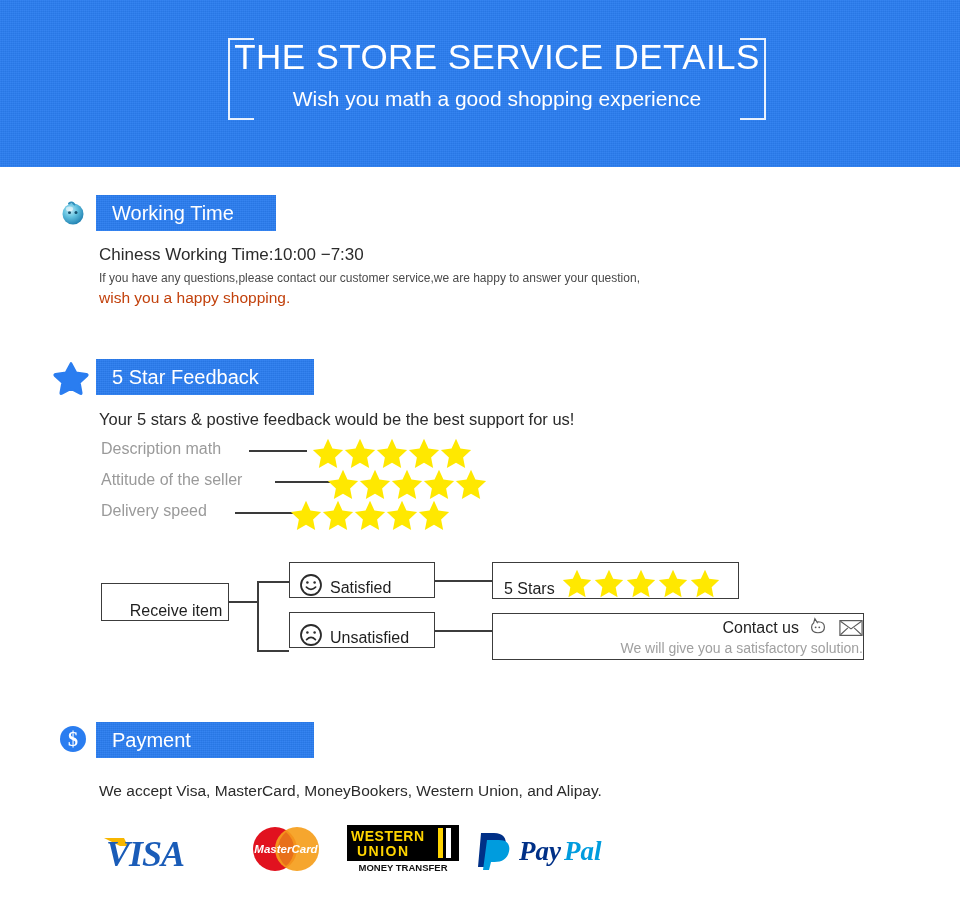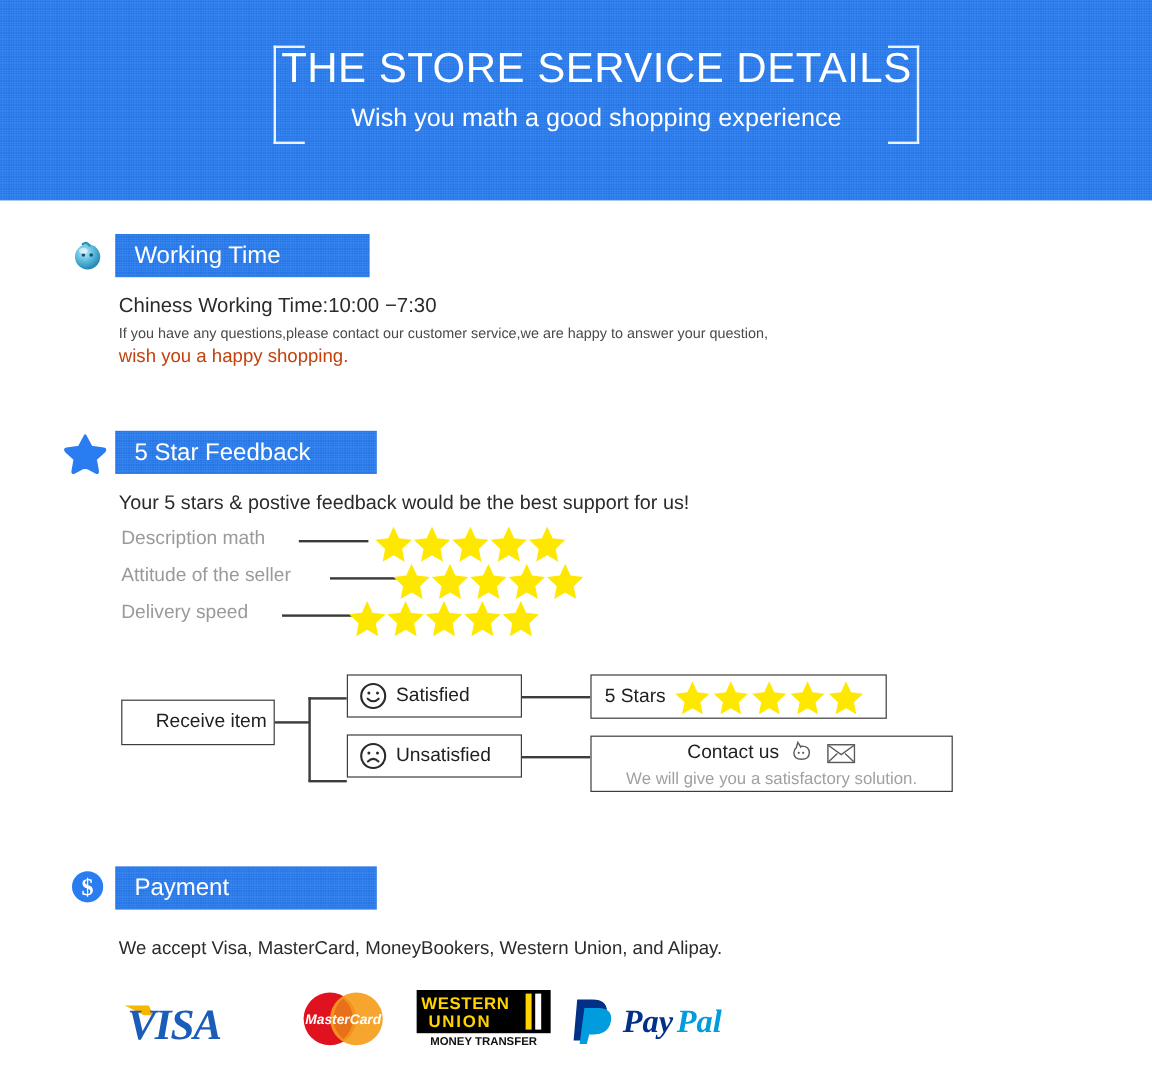--- a/index.html
+++ b/index.html
@@ -63,21 +63,21 @@
   .star-row { position:absolute; height:30px;text-align:center; }
   .star-row .lbl {
     position:absolute; left:0; top:3px; color:#9a9a9a; font-size:16px; white-space:nowrap;
   }
   .star-row .dash { position:absolute; height:2px; background:#3a3a3a; top:13px; }
   .stars { position:absolute; top:0; display:flex; }
 
   
   .fbox {
     position:absolute; border:1.5px solid #3c3c3c; background:#fff;
-    display:flex; align-items:center;
+    display:flex; align-items:flex-end;
   }
   .fbox .txt { font-size:16px; color:#1f1f1f; white-space:nowrap; }
   .line { position:absolute; background:#3c3c3c; }
   .hline { height:1.5px; }
   .vline { width:1.5px; }
 
   
   .logos { position:absolute; left:98px; top:818px; width:620px; height:62px; }
   .logo { position:absolute; top:0; height:62px; display:flex; align-items:center; }
 </style>
@@ -108,21 +108,21 @@
           <stop offset="100%" stop-color="#1f7fb0"></stop>
         </radialGradient>
       </defs>
       <circle cx="15" cy="16" r="10.5" fill="url(#gsph)"></circle>
       <path d="M11 5.5 Q14 3 16.5 6.5" stroke="#2f90bd" stroke-width="2" fill="none" stroke-linecap="round"></path>
       <circle cx="11.5" cy="14.5" r="1.5" fill="#16506e"></circle>
       <circle cx="18" cy="14.5" r="1.5" fill="#16506e"></circle>
       <ellipse cx="11.5" cy="11" rx="3.6" ry="2.4" fill="#ffffff" opacity="0.55"></ellipse>
     </svg>
   </div>
-  <div class="label-bar" style="left:96px; top:195px; width:212px;">Working Time</div>
+  <div class="label-bar" style="left:96px; top:195px; width:180px;">Working Time</div>
 
   <div class="body-text t-dark" style="left:99px; top:245px; font-size:17px;">Chiness Working Time:10:00 −7:30</div>
   <div class="body-text t-dark" style="left:99px; top:271px; font-size:12px; color:#4a4a4a;">If you have any questions,please contact our customer service,we are happy to answer your question,</div>
   <div class="body-text t-dark" style="left:99px; top:289px; font-size:15.5px; color:#c2410c;">wish you a happy shopping.</div>
 
   <div class="sec-icon" style="left:53px; top:360px; width:36px; height:36px;">
     <svg width="36" height="36" viewBox="0 0 36 36">
       <path d="M18 3.2 L23 12.6 L33.4 14.1 Q35.2 14.4 33.9 15.9 L26.5 22.7 L28.3 32.6
                Q28.6 34.4 27 33.5 L18 28.8 L9 33.5 Q7.4 34.4 7.7 32.6 L9.5 22.7
                L2.1 15.9 Q0.8 14.4 2.6 14.1 L13 12.6 Z" fill="#2a7df0" stroke="#2a7df0" stroke-width="2.4" stroke-linejoin="round"></path>
@@ -249,21 +249,21 @@
           </svg>
         <svg width="36" height="30" viewBox="0 0 36 36" style="margin-right:-4px">
             <path d="M18 2 L23 13 L35 14.5 L26 23 L28.3 35 L18 29 L7.7 35 L10 23 L1 14.5 L13 13 Z" fill="#ffe800"></path>
           </svg>
         <svg width="36" height="30" viewBox="0 0 36 36">
             <path d="M18 2 L23 13 L35 14.5 L26 23 L28.3 35 L18 29 L7.7 35 L10 23 L1 14.5 L13 13 Z" fill="#ffe800"></path>
           </svg>
       </span>
     </div>
 
-    <div class="fbox" style="left:492px; top:613px; width:302px; height:47px; align-items:center; flex-direction:column; justify-content:center;">
+    <div class="fbox" style="left:492px; top:613px; width:372px; height:47px; align-items:flex-end; flex-direction:column; justify-content:center;">
       <span style="display:flex; align-items:center;">
         <span class="txt" style="font-size:16px;">Contact us</span>
         <span style="line-height:0; margin-left:8px;">
           <svg width="22" height="22" viewBox="0 0 24 24">
             <path d="M12 5.2 Q19 5.2 19 11.2 Q19 17.2 12 17.2 Q5 17.2 5 11.2 Q5 8.2 7.2 6.6 L8.6 1.8 L11.2 6.0 Q11.6 5.2 12 5.2 Z" fill="#fff" stroke="#5a5a5a" stroke-width="1.3"></path>
             <circle cx="9.4" cy="11.3" r="1.0" fill="#5a5a5a"></circle>
             <circle cx="13.4" cy="11.3" r="1.0" fill="#5a5a5a"></circle>
           </svg>
         </span>
         <span style="line-height:0; margin-left:10px;">

